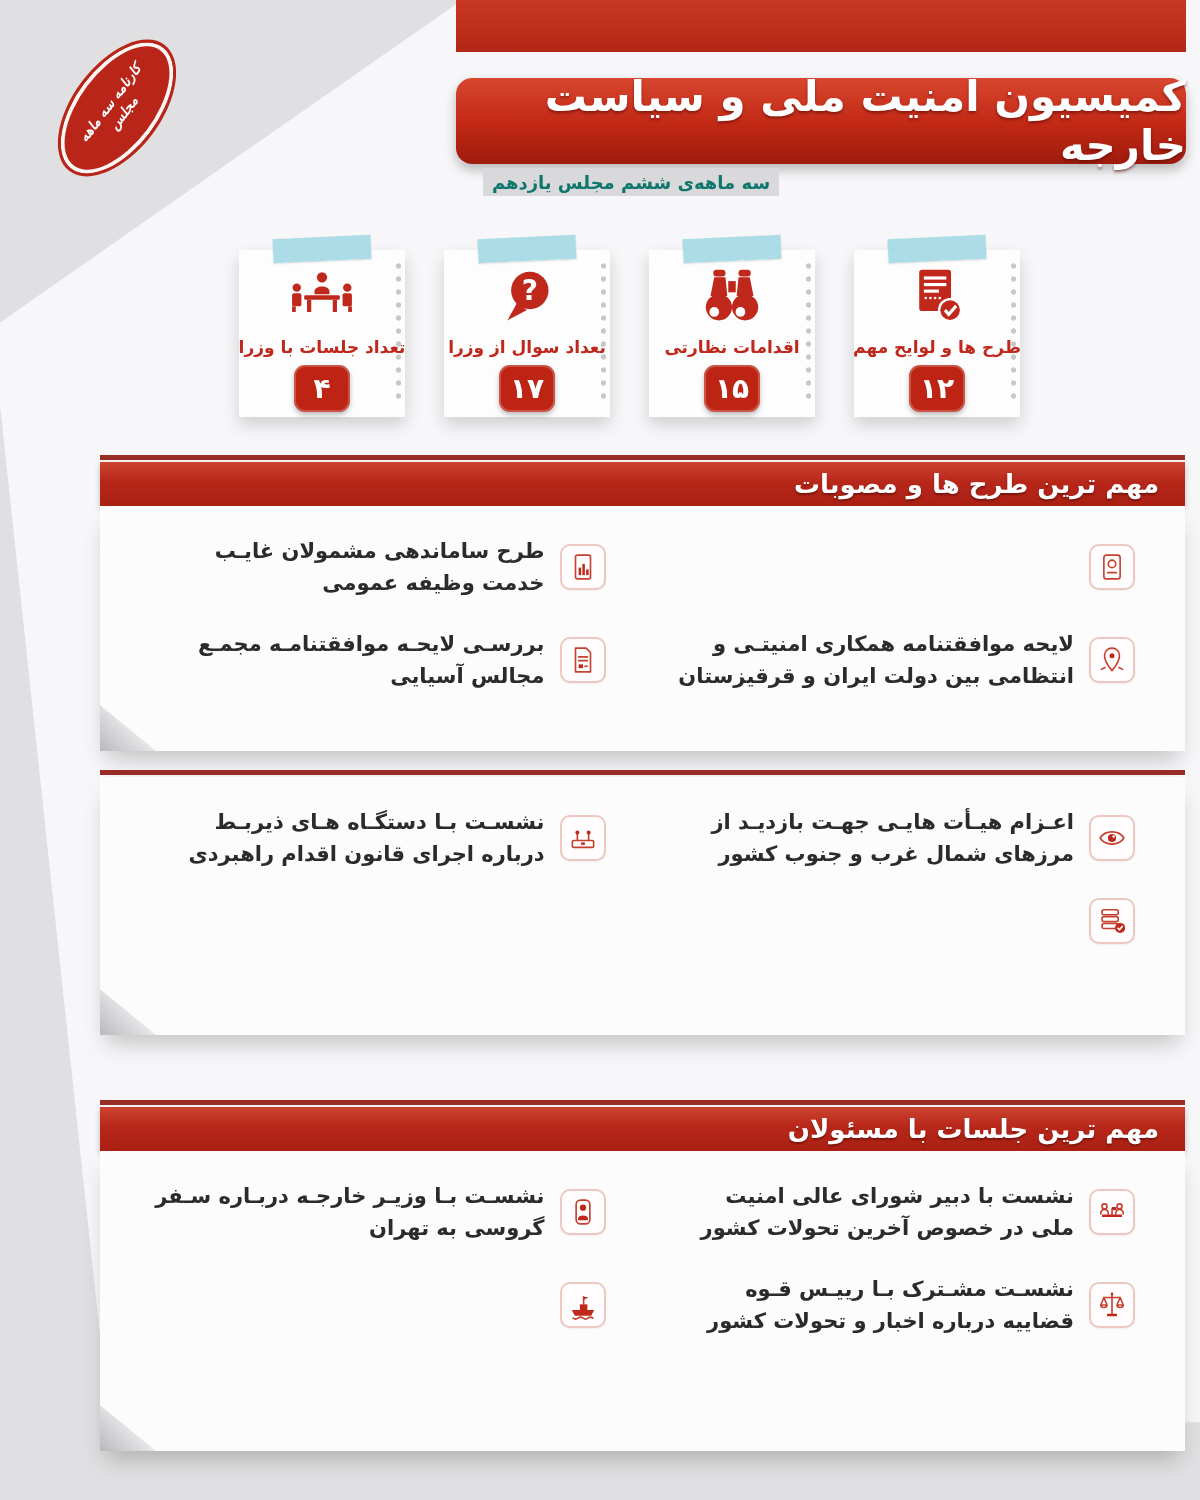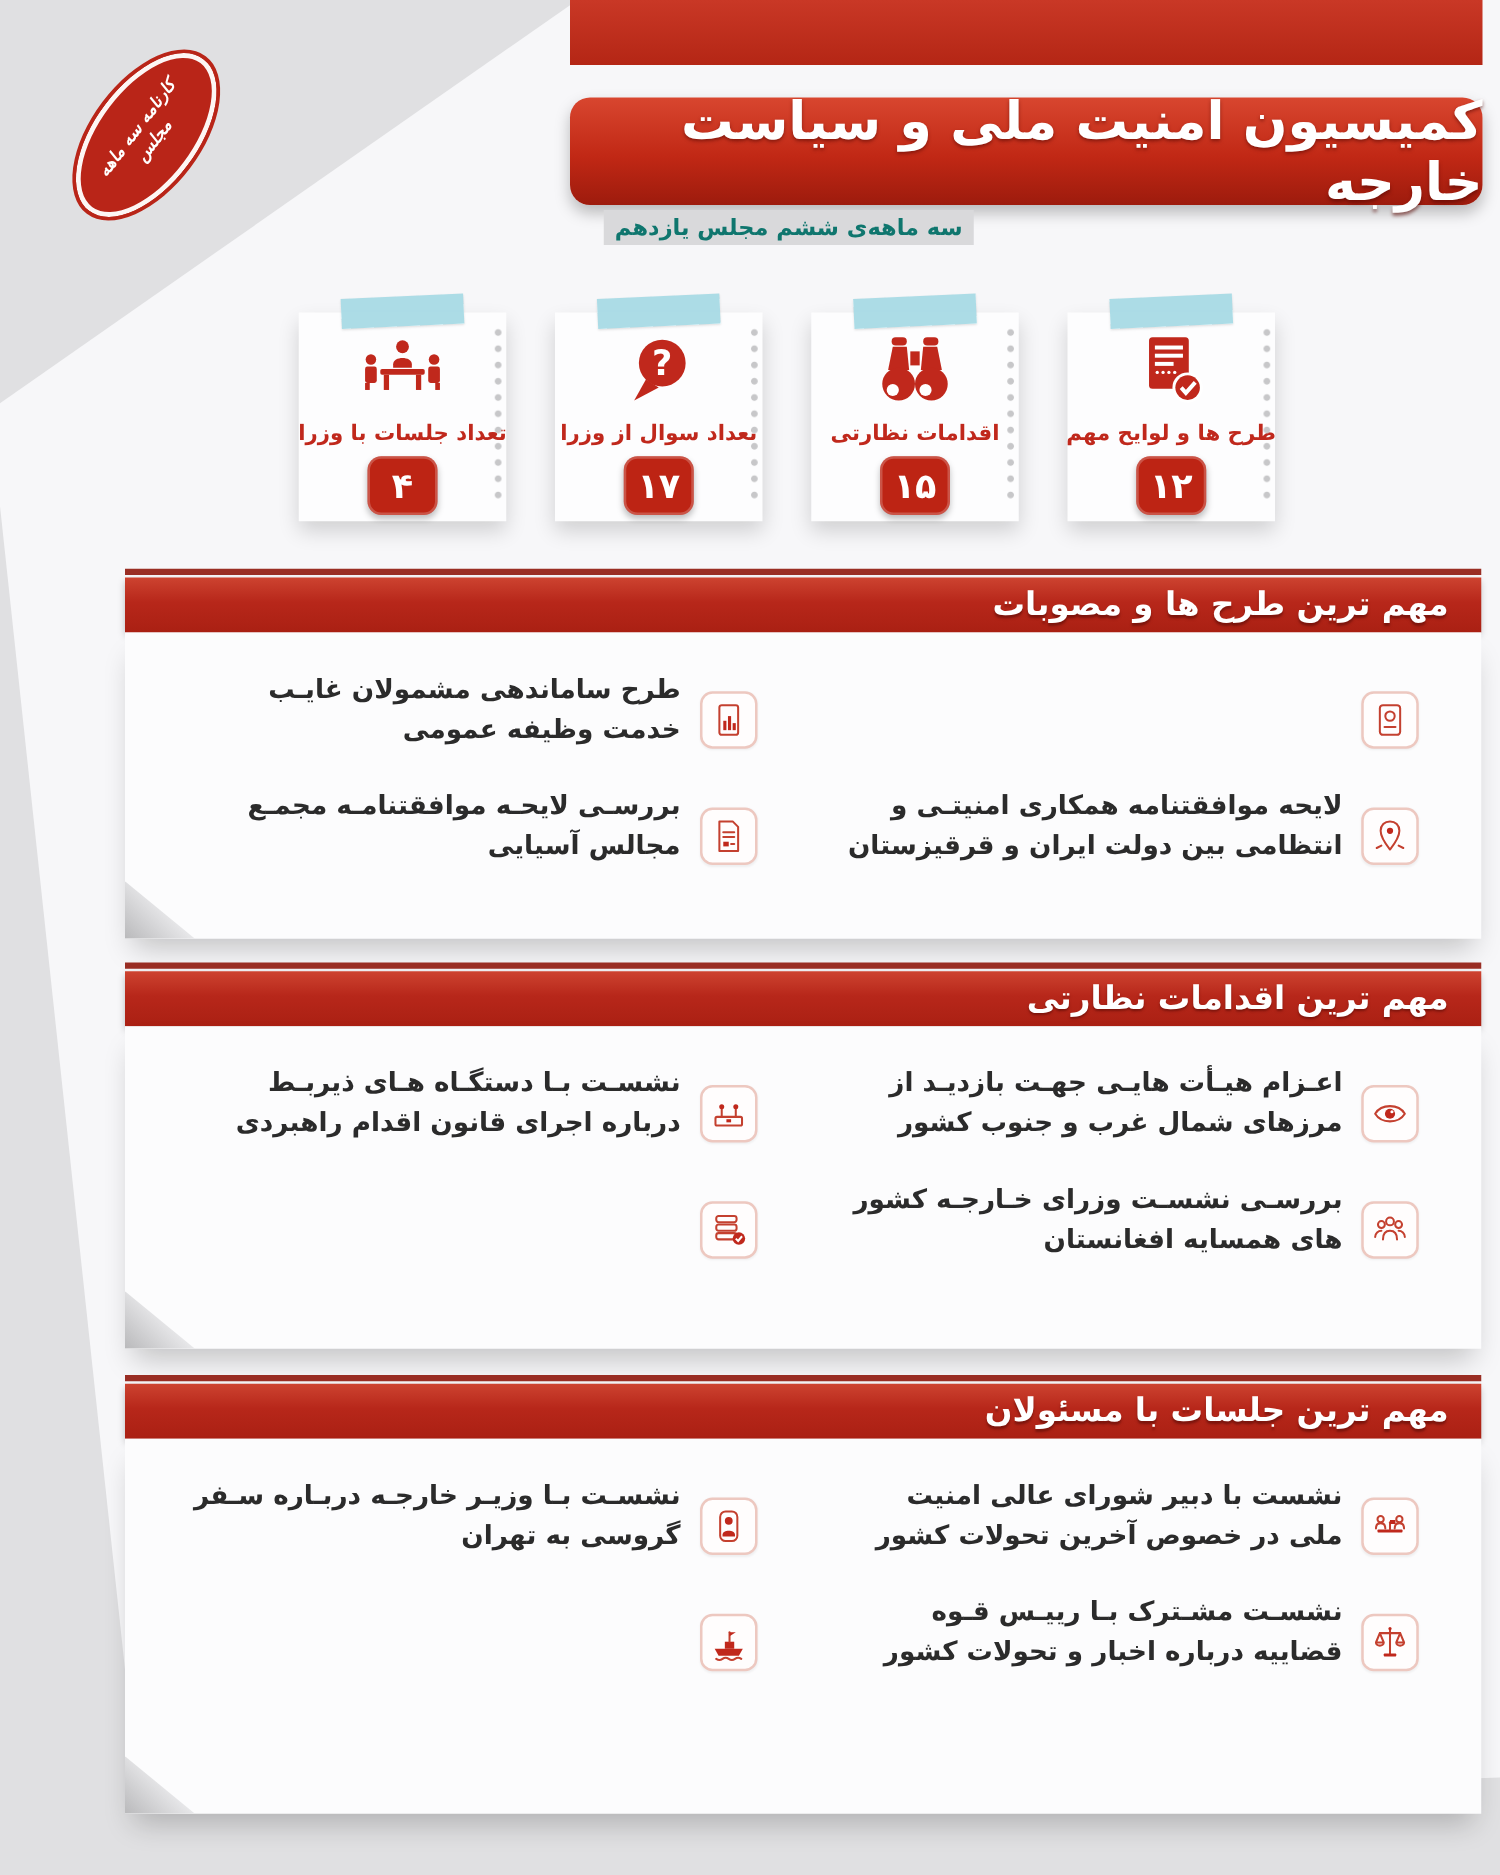--- a/index.html
+++ b/index.html
@@ -61,21 +61,21 @@
   .sec-card { position:relative; background:#fcfcfd; box-shadow:0 14px 22px -6px rgba(0,0,0,.22); }
   .sec1 .sec-card { min-height:245px; }
   .sec2 .sec-card { min-height:258px; }
   .sec3 .sec-card { min-height:300px; }
   .fold { position:absolute; left:0; bottom:0; width:56px; height:46px;
     background:linear-gradient(45deg,#b9b9bb 0%,#e8e8ea 55%,#f2f2f4 100%);
     clip-path:polygon(0 0,0 100%,100% 100%); }
 
   .items { direction:rtl; display:grid; grid-template-columns:1fr 1fr;
     column-gap:70px; row-gap:28px; padding:28px 50px 34px 46px; }
-  .item { display:flex; align-items:flex-end; }
+  .item { display:flex; align-items:center; }
   .ibox { flex:none; width:46px; height:46px; border:2px solid #edc8c0; border-radius:10px;
     background:#fffdfd; display:flex; align-items:center; justify-content:center; margin-left:15px;
     box-shadow:0 1px 2px rgba(0,0,0,.06); }
   .itxt { font-size:21px; font-weight:bold; color:#2b2b2b; line-height:1.5; text-align:right;
     padding-top:2px; }
 
   svg .st { stroke:#c4402f; stroke-width:2.6; fill:none; stroke-linecap:round; stroke-linejoin:round; }
   svg .fl { fill:#c0281c; }
   svg .wh { fill:#ffffff; }
 </style>
@@ -221,23 +221,20 @@
           </span>
           <span class="itxt">بررسـی لایحـه موافقتنامـه مجمـع مجالس آسیایی</span>
         </div>
       </div>
       <div class="fold"></div>
     </div>
   </div>
 
   <div class="sec sec2" style="top:770px">
     <div class="sec-edge"></div>
-    <div class="sec-bar">
-      <span class="sec-title">مهم ترین اقدامات نظارتی</span>
-    </div>
     <div class="sec-card">
       <div class="items">
         <div class="item">
           <span class="ibox">
             <svg width="30" height="30" viewBox="0 0 48 48">
               <path class="st" d="M5 24C13 11 35 11 43 24 35 37 13 37 5 24Z"></path>
               <circle class="fl" cx="24" cy="24" r="6.5"></circle>
               <circle class="wh" cx="26.5" cy="21.5" r="2"></circle>
             </svg>
           </span>
@@ -248,31 +245,20 @@
             <svg width="30" height="30" viewBox="0 0 48 48">
               <rect class="st" x="7" y="28" width="34" height="11" rx="2"></rect>
               <line class="st" x1="15" y1="28" x2="15" y2="18"></line>
                 <circle class="fl" cx="15" cy="15" r="3.2"></circle>
               <line class="st" x1="33" y1="28" x2="33" y2="18"></line>
                 <circle class="fl" cx="33" cy="15" r="3.2"></circle>
               <rect class="fl" x="21" y="31" width="6" height="4"></rect>
             </svg>
           </span>
           <span class="itxt">نشسـت بـا دستگـاه هـای ذیربـط درباره اجرای قانون اقدام راهبردی</span>
-        </div>
-        <div class="item">
-          <span class="ibox">
-            <svg width="30" height="30" viewBox="0 0 48 48">
-              <circle class="st" cx="13" cy="17" r="4.4"></circle>
-              <circle class="st" cx="35" cy="17" r="4.4"></circle>
-              <circle class="st" cx="24" cy="13" r="5"></circle>
-              <path class="st" d="M5 33c0-5 4-8 8-8M43 33c0-5-4-8-8-8M15 36c0-8 4-11 9-11s9 3 9 11"></path>
-            </svg>
-          </span>
-          <span class="itxt">بررسـی نشسـت وزرای خـارجـه کشور های همسایه افغانستان</span>
         </div>
         <div class="item">
           <span class="ibox">
             <svg width="30" height="30" viewBox="0 0 48 48">
               <rect class="st" x="8" y="6" width="26" height="8" rx="3"></rect>
               <rect class="st" x="8" y="17" width="26" height="8" rx="3"></rect>
               <rect class="st" x="8" y="28" width="26" height="8" rx="3"></rect>
               <circle class="fl" cx="37" cy="35" r="8"></circle>
               <path d="M33 35l3 3 5-6" stroke="#fff" stroke-width="2.6" fill="none"></path>
             </svg>

